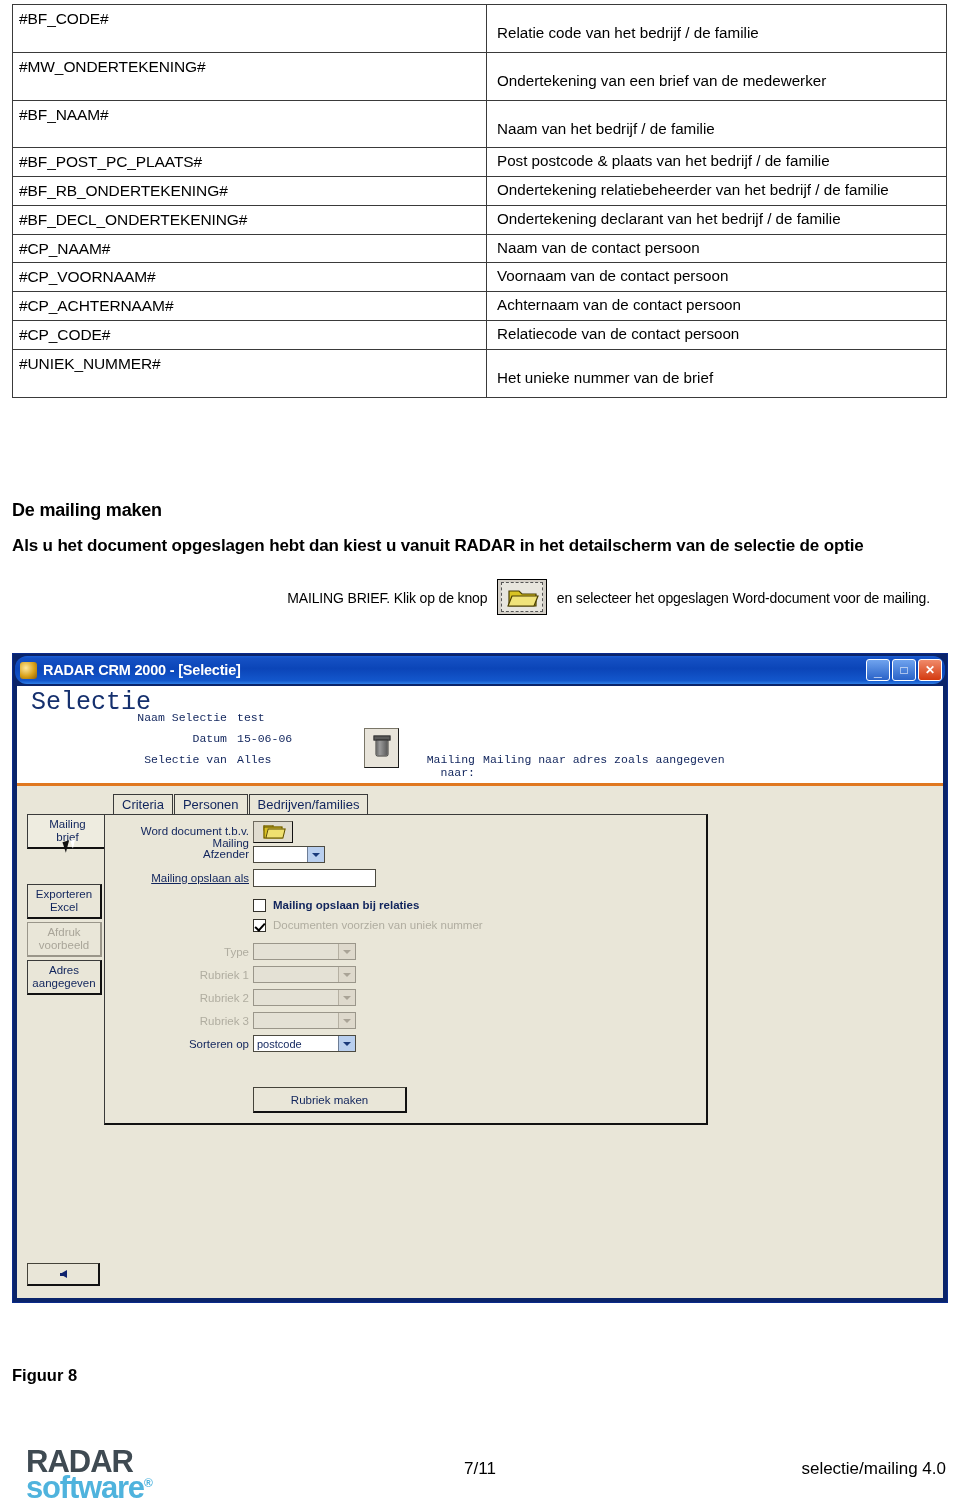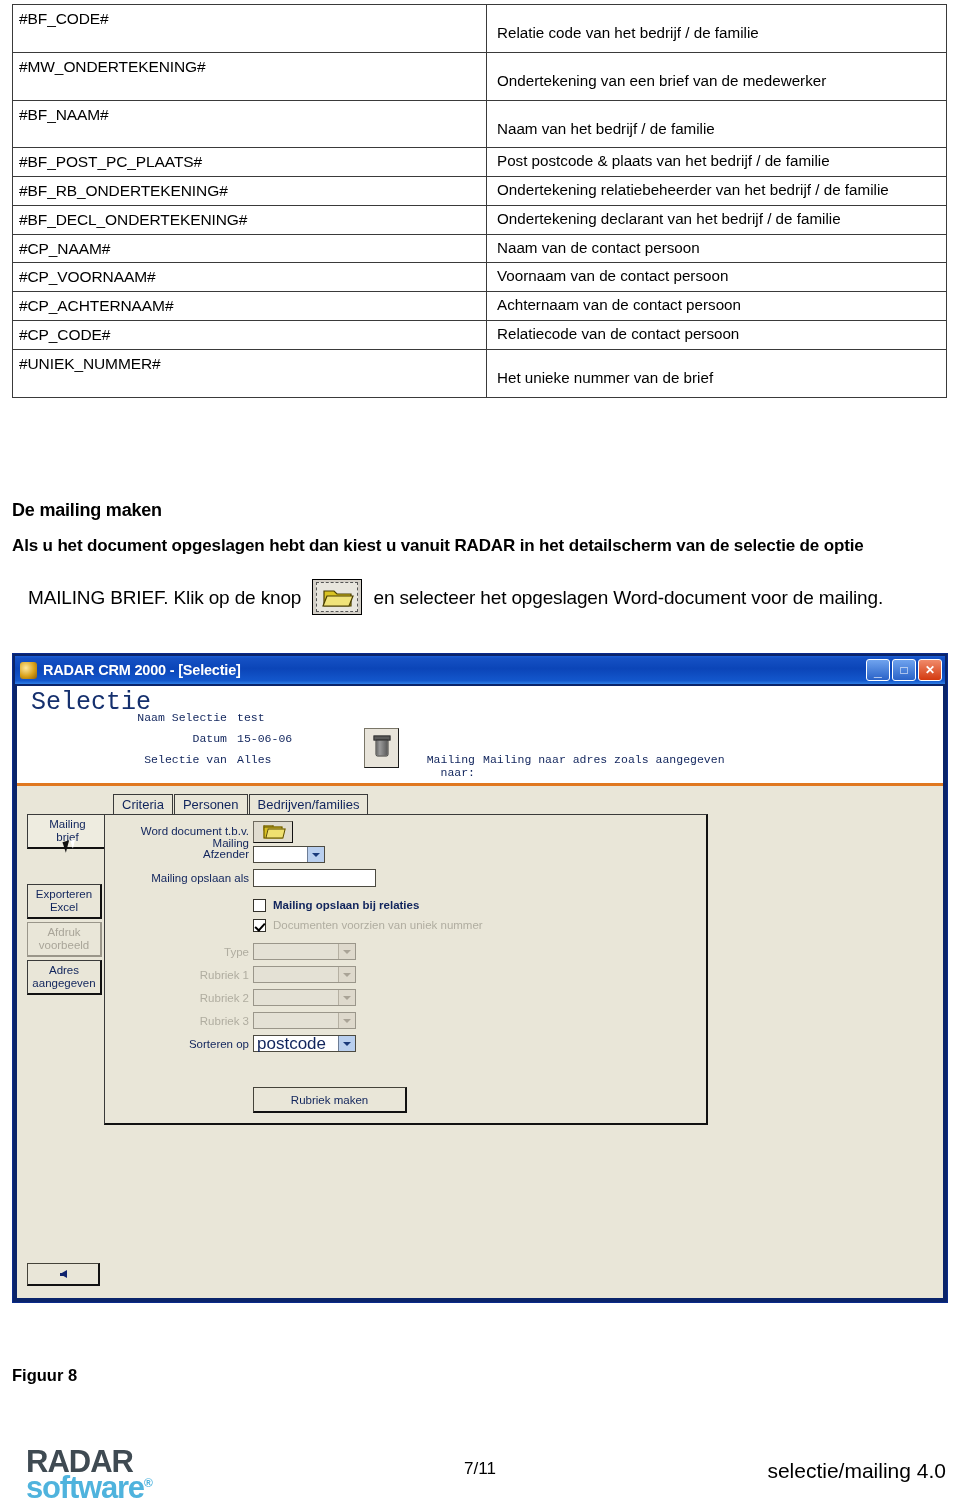--- a/index.html
+++ b/index.html
@@ -62,27 +62,28 @@
     position: absolute;
     left: 12px;
     top: 536px;
     width: 930px;
     font-size: 17px;
     letter-spacing: -0.15px;
     font-weight: bold;
   }
   .para2 {
     position: absolute;
-    left: 28px;
+    left: 0;
     top: 576px;
     width: 930px;
-    font-size: 19px;
+    font-size: 14px;
     letter-spacing: -0.15px;
     line-height: 44px;
     white-space: nowrap;
+    text-align: right;
   }
   .inline-folder-btn {
     display: inline-block;
     width: 48px;
     height: 34px;
     vertical-align: middle;
     margin: 0 6px;
     background: #d4d0c8;
     border: 1px solid #000;
     position: relative;
@@ -108,20 +109,21 @@
   }
   .titlebar {
     position: absolute;
     left: 2px; top: 2px; right: 2px;
     height: 28px;
     background: linear-gradient(to bottom,#1c5ed6 0%,#1551c4 8%,#0b45b8 45%,#1357cc 88%,#2f7fe6 100%);
     display: flex;
     align-items: center;
     padding: 0 3px 0 5px;
     box-sizing: border-box;
+    border-radius: 12px;
   }
   .tb-icon {
     width: 17px; height: 17px;
     background: radial-gradient(circle at 35% 35%, #ffe9a0 0%, #d8a018 55%, #8a5c06 100%);
     border-radius: 3px;
     margin-right: 6px;
     flex: 0 0 auto;
   }
   .tb-title {
     color: #ffffff;
@@ -279,21 +281,21 @@
     transform: skewX(-14deg);
   }
 
   .combo {
     position: absolute; height: 17px;
     background: #ffffff;
     border: 1px solid #4c4a40;
     box-sizing: border-box;
     display: flex; align-items: center;
   }
-  .combo .txt { font-size: 17px; color: #10245c; padding-left: 3px; flex: 1 1 auto; white-space: nowrap; }
+  .combo .txt { font-size: 11px; color: #10245c; padding-left: 3px; flex: 1 1 auto; white-space: nowrap; }
   .combo .arrow {
     width: 16px; height: 15px; flex: 0 0 auto;
     background: #b9cfee;
     border-left: 1px solid #6d7d95;
     position: relative;
   }
   .combo .arrow:after {
     content:''; position:absolute; left:4px; top:6px;
     border-left:4px solid transparent; border-right:4px solid transparent;
     border-top:4px solid #1a3a7a;
@@ -360,21 +362,21 @@
   }
   .logo .l1 { font-size: 31px; font-weight: bold; color: #3f4a52; letter-spacing: -1px; }
   .logo .l2 { font-size: 31px; font-weight: bold; color: #4fb3dd; letter-spacing: -1.2px; }
   .logo .l2 sup { font-size: 12px; vertical-align: super; }
   .pagenum {
     position: absolute; left: 0; top: 1459px; width: 960px;
     text-align: center; font-size: 17px;
   }
   .docref {
     position: absolute; right: 14px; top: 1459px;
-    font-size: 21px;
+    font-size: 17px;
   }
 </style>
 </head>
 <body>
 
 <table class="mf-table">
   <tbody>
     <tr class="tall">
       <td class="code">#BF_CODE#</td>
       <td class="desc">Relatie code van het bedrijf / de familie</td>
@@ -516,21 +518,21 @@
             <span class="front"></span>
           </span>
         </div>
 
         <div class="f-label" style="left:40px;top:33px;width:104px;">Afzender</div>
         <div class="combo" style="left:148px;top:31px;width:72px;">
           <span class="txt"></span>
           <span class="arrow"></span>
         </div>
 
-        <div class="f-label" style="left:16px;top:57px;width:128px;">Mailing opslaan als</div>
+        <div class="f-label" style="left:16px;top:57px;width:128px;text-decoration:underline;">Mailing opslaan als</div>
         <div class="textbox" style="left:148px;top:54px;width:123px;"></div>
 
         <div class="chk" style="left:148px;top:84px;"></div>
         <div class="f-label b" style="left:168px;top:84px;width:200px;text-align:left;">Mailing opslaan bij relaties</div>
 
         <div class="chk checked" style="left:148px;top:104px;"></div>
         <div class="f-label dis" style="left:168px;top:104px;width:230px;text-align:left;">Documenten voorzien van uniek nummer</div>
 
         <div class="f-label dis" style="left:44px;top:131px;width:100px;">Type</div>
         <div class="combo dis" style="left:148px;top:128px;width:103px;">

